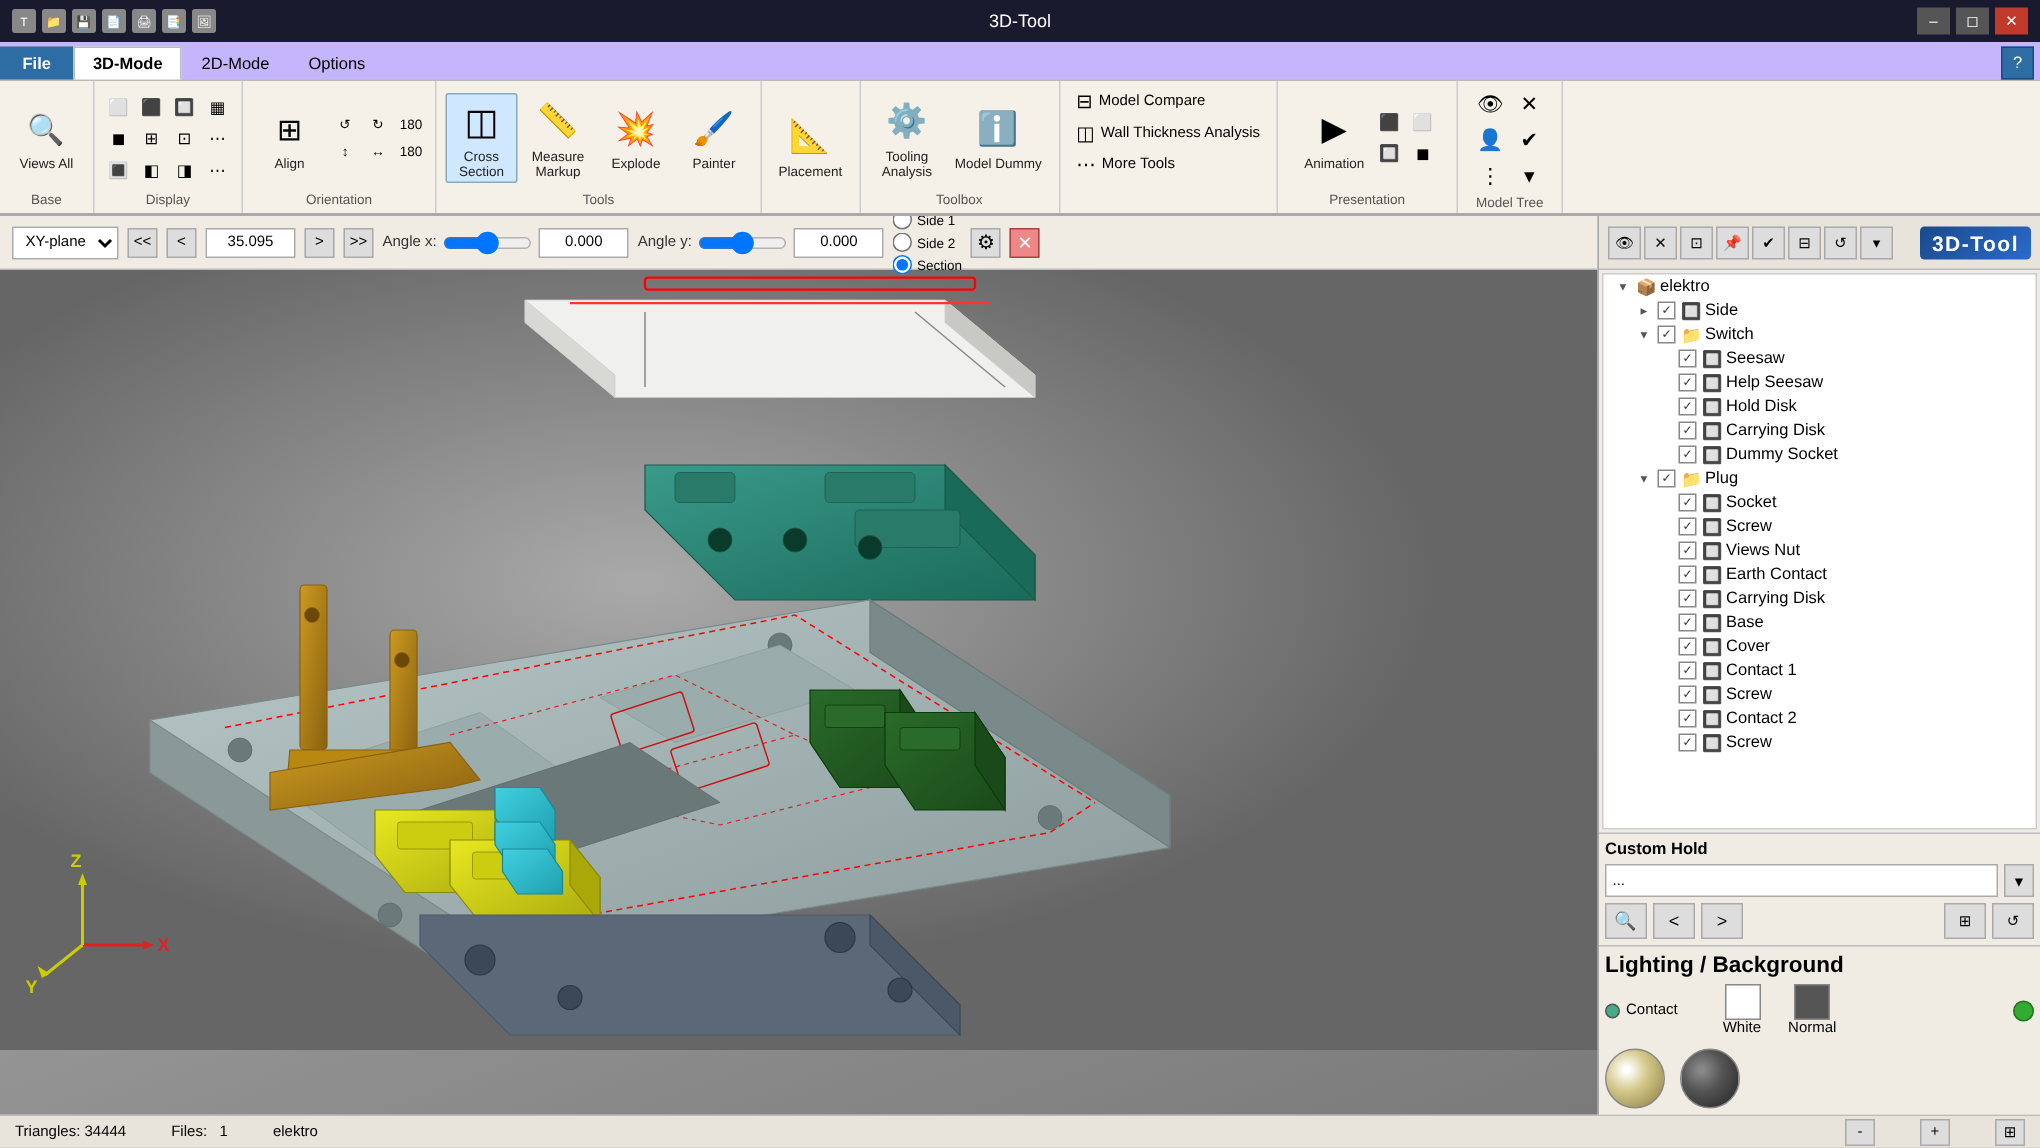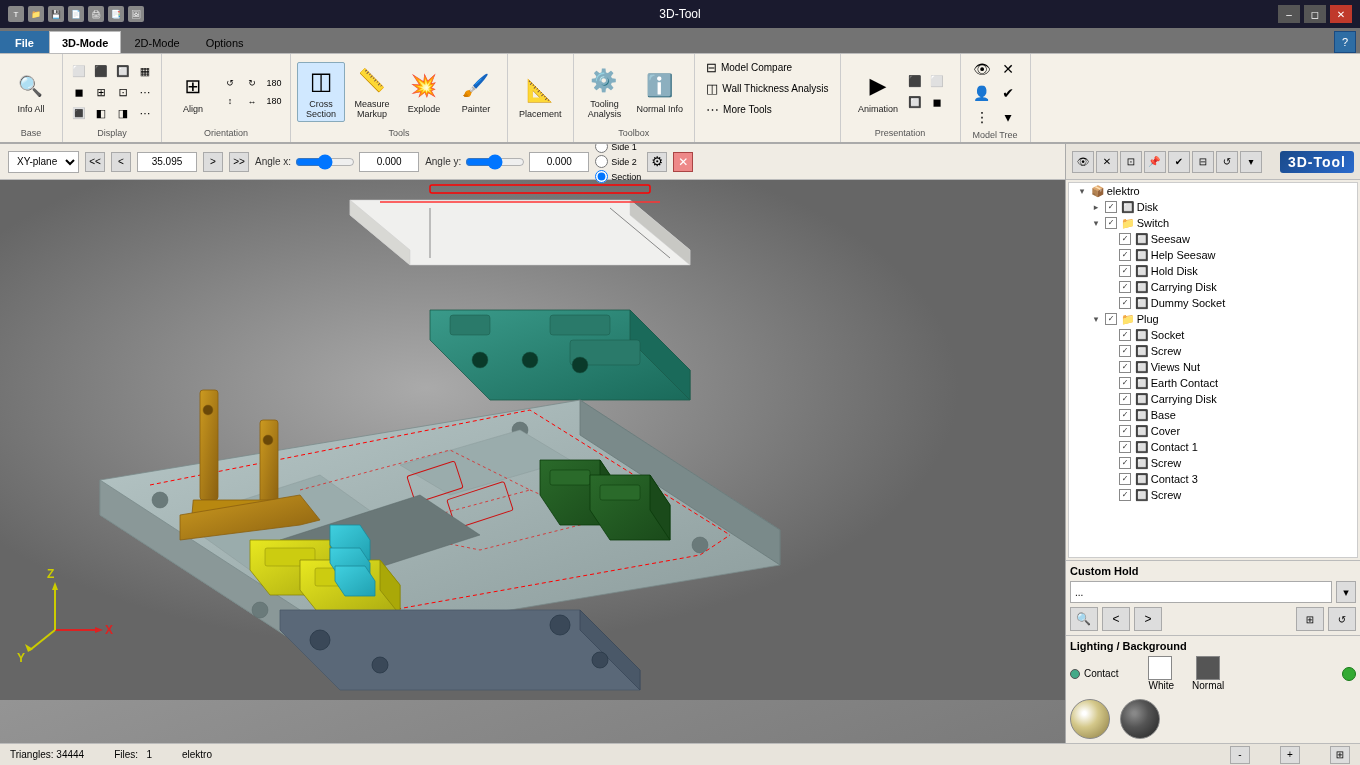--- a/index.html
+++ b/index.html
@@ -11,21 +11,21 @@
     }
     #titlebar-left { display: flex; align-items: center; gap: 4px; }
     #titlebar-title { color: #fff; font-size: 12px; position: absolute; left: 50%; transform: translateX(-50%); }
     #titlebar-controls { display: flex; gap: 4px; }
     .title-btn { width: 22px; height: 18px; background: #555; border: none; color: #fff; font-size: 10px; cursor: pointer; display: flex; align-items: center; justify-content: center; }
     .title-btn.close { background: #c0392b; }
     .title-icon { width: 16px; height: 16px; background: #888; border-radius: 2px; display: flex; align-items: center; justify-content: center; color: #fff; font-size: 8px; }
 
     
     #menubar {
-      height: 26px; background: #737373; display: flex; align-items: flex-end; padding-left: 0;
+      height: 26px; background: #c4b5fd; display: flex; align-items: flex-end; padding-left: 0;
       border-bottom: 1px solid #bbb;
     }
     .menu-tab {
       padding: 4px 12px; font-size: 11px; cursor: pointer; border: 1px solid transparent;
       border-bottom: none; height: 22px; display: flex; align-items: center;
     }
     .menu-tab.active { background: #fff; border-color: #bbb; font-weight: bold; }
     .menu-tab.file { background: #2e6da4; color: #fff; font-weight: bold; padding: 4px 14px; }
 
     
@@ -90,21 +90,21 @@
     .cv-label { font-size: 11px; font-weight: bold; margin-bottom: 4px; }
     .cv-input-row { display: flex; align-items: center; gap: 4px; }
     .cv-input { flex: 1; height: 22px; border: 1px solid #aaa; font-size: 10px; padding: 0 4px; }
     .cv-dropdown { width: 20px; height: 22px; background: #ddd; border: 1px solid #aaa; cursor: pointer; display: flex; align-items: center; justify-content: center; }
     .cv-nav-row { display: flex; align-items: center; gap: 4px; margin-top: 4px; }
     .cv-nav-btn { width: 28px; height: 24px; background: #ddd; border: 1px solid #aaa; cursor: pointer; display: flex; align-items: center; justify-content: center; font-size: 12px; }
     .cv-action-btn { width: 28px; height: 24px; background: #ddd; border: 1px solid #aaa; cursor: pointer; display: flex; align-items: center; justify-content: center; font-size: 10px; }
 
     
     #lighting { padding: 4px; border-top: 1px solid #bbb; }
-    .lg-label { font-size: 11px; font-weight: bold; margin-bottom: 4px; }
+    .lg-label { font-size: 15px; font-weight: bold; margin-bottom: 4px; }
     .lg-row { display: flex; align-items: center; gap: 10px; }
     .lg-option { display: flex; align-items: center; gap: 4px; font-size: 10px; }
     .lg-radio { width: 10px; height: 10px; border-radius: 50%; border: 1px solid #555; display: inline-block; background: #fff; }
     .lg-radio.selected { background: #4a8; }
     .lg-sphere { width: 40px; height: 40px; border-radius: 50%; background: radial-gradient(circle at 35% 35%, #fff 5%, #d4c88a 40%, #8a7a40 100%); border: 1px solid #888; margin-top: 4px; }
     .lg-sphere-dark { width: 40px; height: 40px; border-radius: 50%; background: radial-gradient(circle at 35% 35%, #888 5%, #555 40%, #222 100%); border: 1px solid #888; margin-top: 4px; }
     .lg-white-swatch { width: 24px; height: 24px; background: #fff; border: 1px solid #888; }
     .lg-white-label { font-size: 10px; text-align: center; }
     .lg-normal-swatch { width: 24px; height: 24px; background: #555; border: 1px solid #888; }
     .lg-normal-label { font-size: 10px; text-align: center; }
@@ -152,21 +152,21 @@
   <div style="width:22px;height:22px;background:#2e6da4;border:1px solid #1a4a80;display:flex;align-items:center;justify-content:center;color:#fff;font-size:11px;margin-right:4px;cursor:pointer;">?</div>
 </div>
 
 <div id="ribbon">
 
 
   <div class="ribbon-group">
     <div class="ribbon-group-content">
       <div class="ribbon-btn ribbon-btn-large">
         <div class="ribbon-icon-box">🔍</div>
-        <span class="label">Info All</span>
+        <span class="label">Views All</span>
       </div>
     </div>
     <div class="ribbon-group-label">Base</div>
   </div>
 
   <div class="ribbon-group" style="min-width:90px;">
     <div class="ribbon-group-content" style="gap:2px;">
       <div style="display:grid;grid-template-columns:repeat(4,20px);gap:2px;">
         <div class="ribbon-btn" style="min-width:18px;padding:2px;">
             <span style="font-size:11px;">⬜</span>
@@ -274,21 +274,21 @@
   </div>
 
   <div class="ribbon-group" style="min-width:90px;">
     <div class="ribbon-group-content">
       <div class="ribbon-btn ribbon-btn-large">
         <div class="ribbon-icon-box" style="font-size:22px;">⚙️</div>
         <span class="label">Tooling<br>Analysis</span>
       </div>
       <div class="ribbon-btn ribbon-btn-large">
         <div class="ribbon-icon-box" style="font-size:22px;">ℹ️</div>
-        <span class="label">Normal Info</span>
+        <span class="label">Model Dummy</span>
       </div>
     </div>
     <div class="ribbon-group-label">Toolbox</div>
   </div>
 
   <div class="ribbon-group" style="min-width:140px;">
     <div class="ribbon-group-content" style="flex-direction:column;align-items:flex-start;">
       <div class="ribbon-small-btn">
         <span class="ribbon-small-icon">⊟</span>
         <span>Model Compare</span>
@@ -592,21 +592,21 @@
         <span class="tree-expand">▾</span>
         <span class="tree-icon">📦</span>
         <span class="tree-label">elektro</span>
       </div>
 
       <div class="tree-item">
         <span class="tree-indent" style="width:18px;"></span>
         <span class="tree-expand">▸</span>
         <span class="tree-checkbox checked"></span>
         <span class="tree-icon">🔲</span>
-        <span class="tree-label">Disk</span>
+        <span class="tree-label">Side</span>
       </div>
 
       <div class="tree-item">
         <span class="tree-indent" style="width:18px;"></span>
         <span class="tree-expand">▾</span>
         <span class="tree-checkbox checked"></span>
         <span class="tree-icon">📁</span>
         <span class="tree-label">Switch</span>
       </div>
 
@@ -728,21 +728,21 @@
         <span class="tree-checkbox checked"></span>
         <span class="tree-icon">🔲</span>
         <span class="tree-label">Screw</span>
       </div>
 
       <div class="tree-item">
         <span class="tree-indent" style="width:32px;"></span>
         <span class="tree-expand" style="visibility:hidden;">▸</span>
         <span class="tree-checkbox checked"></span>
         <span class="tree-icon">🔲</span>
-        <span class="tree-label">Contact 3</span>
+        <span class="tree-label">Contact 2</span>
       </div>
 
       <div class="tree-item">
         <span class="tree-indent" style="width:32px;"></span>
         <span class="tree-expand" style="visibility:hidden;">▸</span>
         <span class="tree-checkbox checked"></span>
         <span class="tree-icon">🔲</span>
         <span class="tree-label">Screw</span>
       </div>
     </div>
@@ -763,21 +763,21 @@
       </div>
     </div>
 
     <div id="lighting">
       <div class="lg-label">Lighting / Background</div>
       <div class="lg-row">
         <div class="lg-option">
           <span class="lg-radio selected"></span>
           <span>Contact</span>
         </div>
-        <div style="display:flex;flex-direction:column;align-items:flex-start;margin-left:20px;">
+        <div style="display:flex;flex-direction:column;align-items:flex-end;margin-left:20px;">
           <div class="lg-white-swatch"></div>
           <span class="lg-white-label">White</span>
         </div>
         <div style="display:flex;flex-direction:column;align-items:center;margin-left:8px;">
           <div class="lg-normal-swatch"></div>
           <span class="lg-normal-label">Normal</span>
         </div>
         <div class="lg-dot"></div>
       </div>
       <div style="display:flex;gap:10px;margin-top:4px;">

